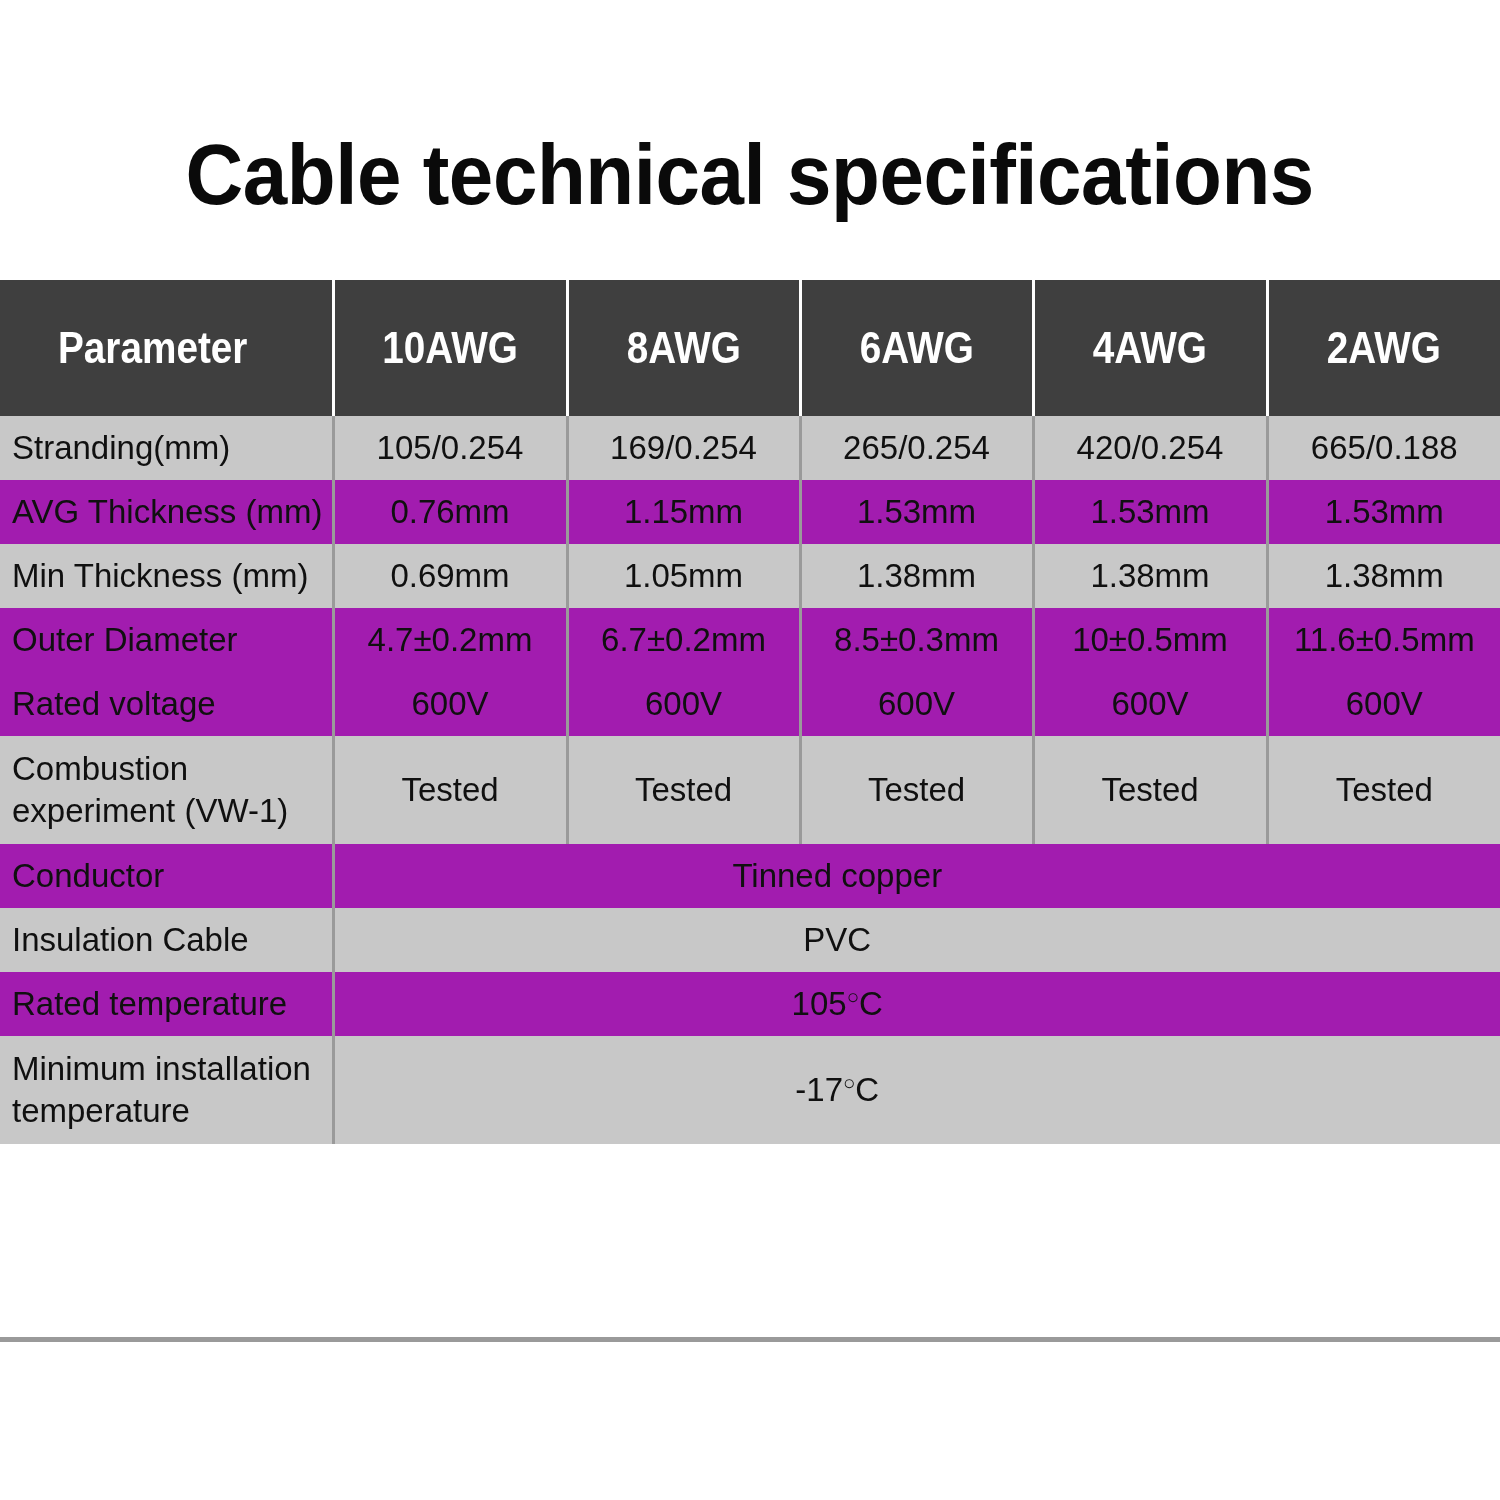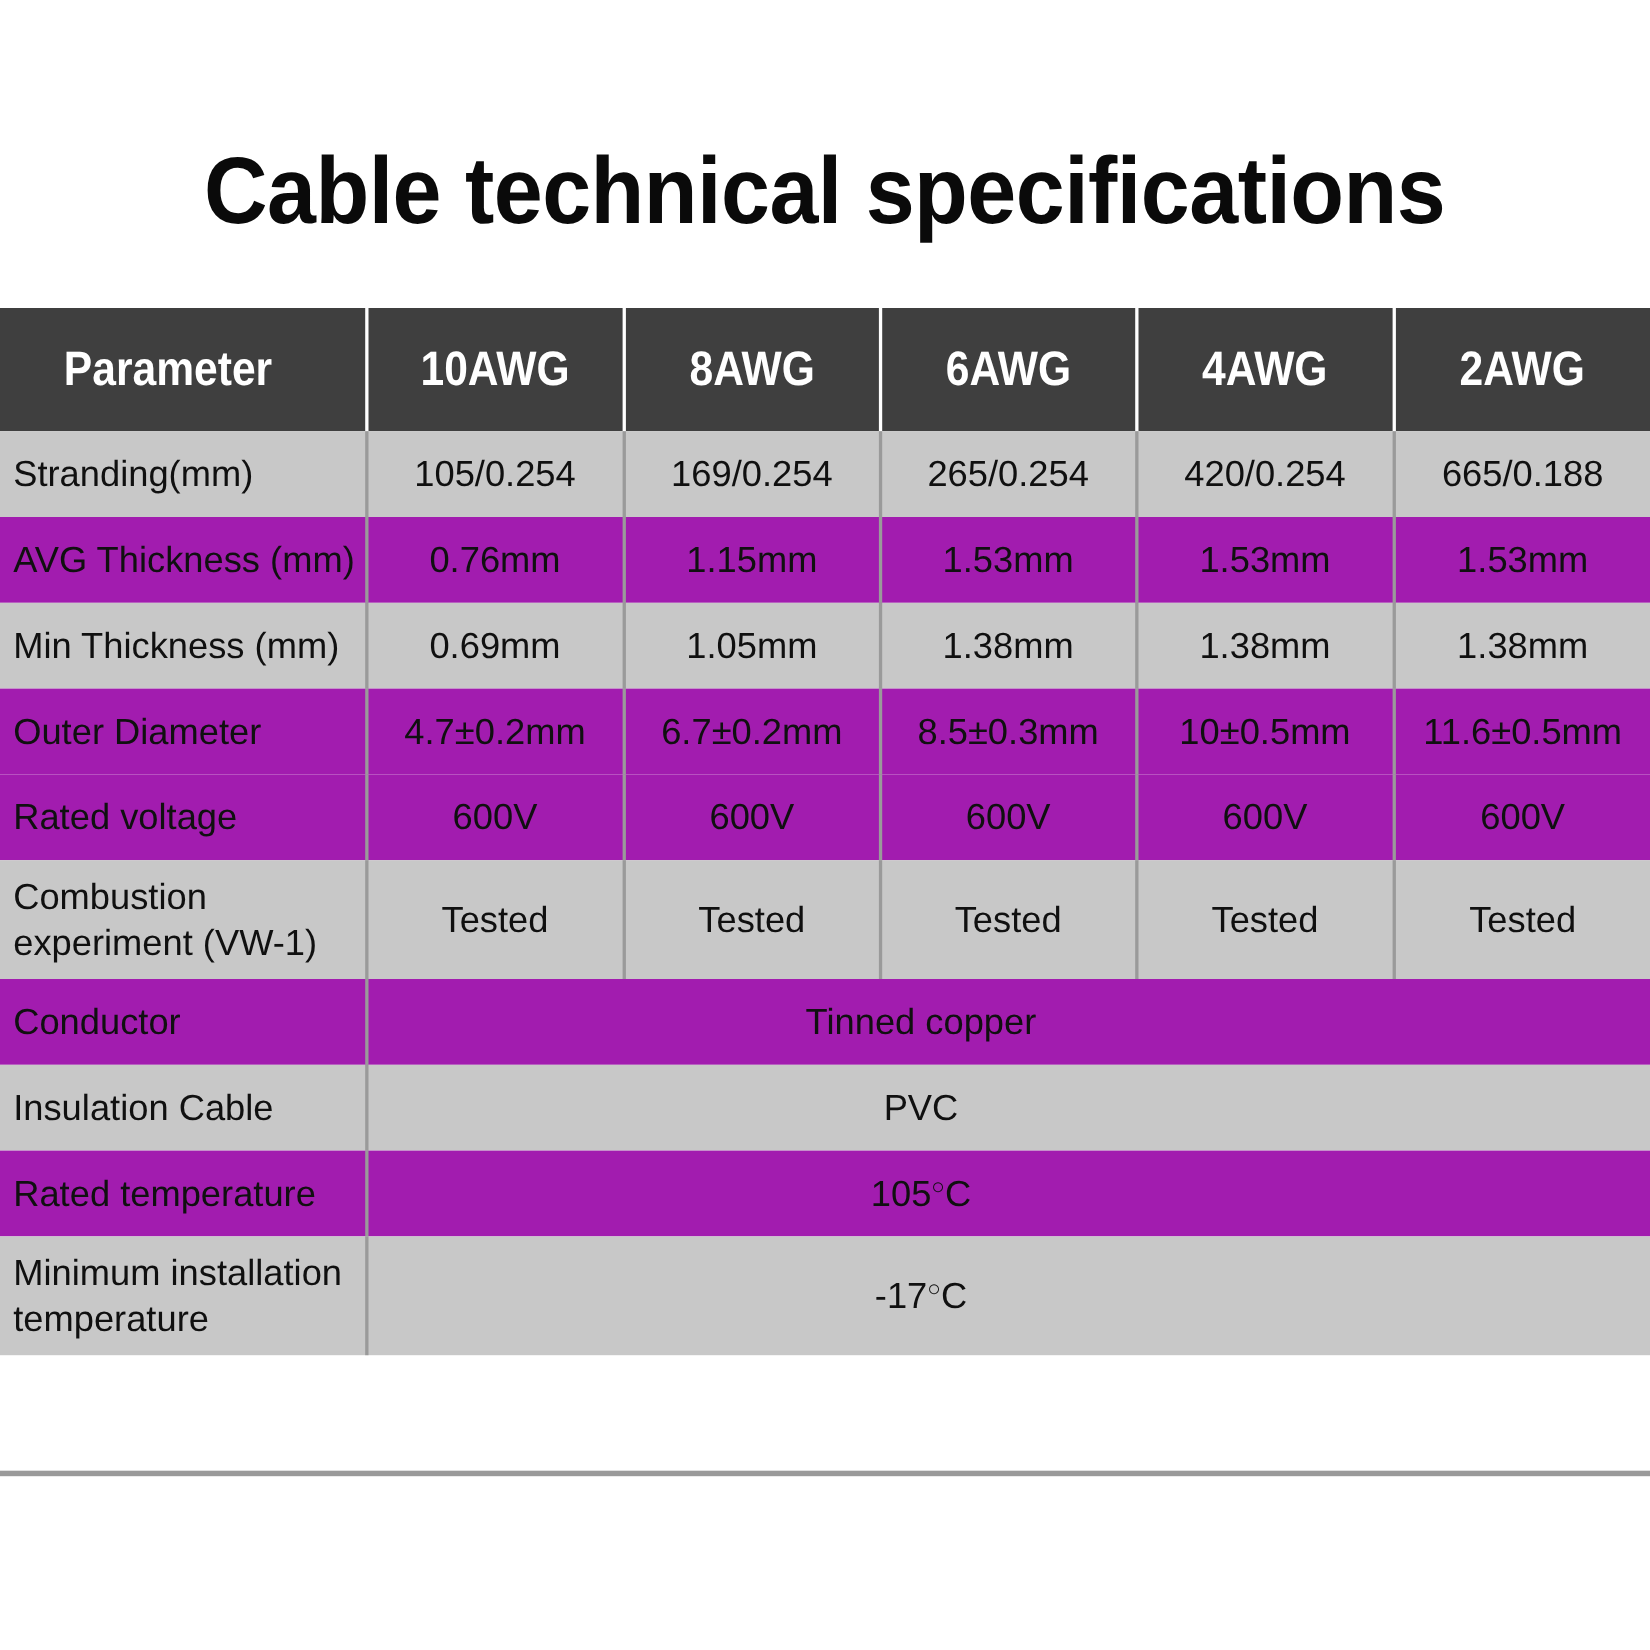--- a/index.html
+++ b/index.html
@@ -64,21 +64,21 @@
   col.c1 { width: 234px; }
   col.c2 { width: 233px; }
   col.c3 { width: 233px; }
   col.c4 { width: 234px; }
   col.c5 { width: 233px; }
 
   
   .hdr-row th {
     background: #3f3f3f;
     color: #ffffff;
-    height: 112px;
+    height: 136px;
     font-family: "Liberation Sans Narrow", "Liberation Sans", sans-serif;
     font-weight: bold;
     font-size: 44px;
     line-height: 50px;
     text-align: center;
     border-right: 3px solid #ffffff;
     transform: none;
   }
   .hdr-row th:last-child { border-right: none; margin-left: 20px; }
   .hdr-row th .hlabel {
@@ -119,21 +119,21 @@
     border-right: none;
     margin-left: 36px;
   }
   td.merged .mtext {
     display: inline-block;
     position: relative;
     left: -80px;
   }
 
   
-  tr.h1 td { height: 78px; }
+  tr.h1 td { height: 64px; }
   tr.h2 td { height: 108px; }
 
   .table-bottom {
     position: absolute;
     left: 0;
     top: 1337px;
     width: 1500px;
     height: 5px;
     background: #9a9a9a;
   }

